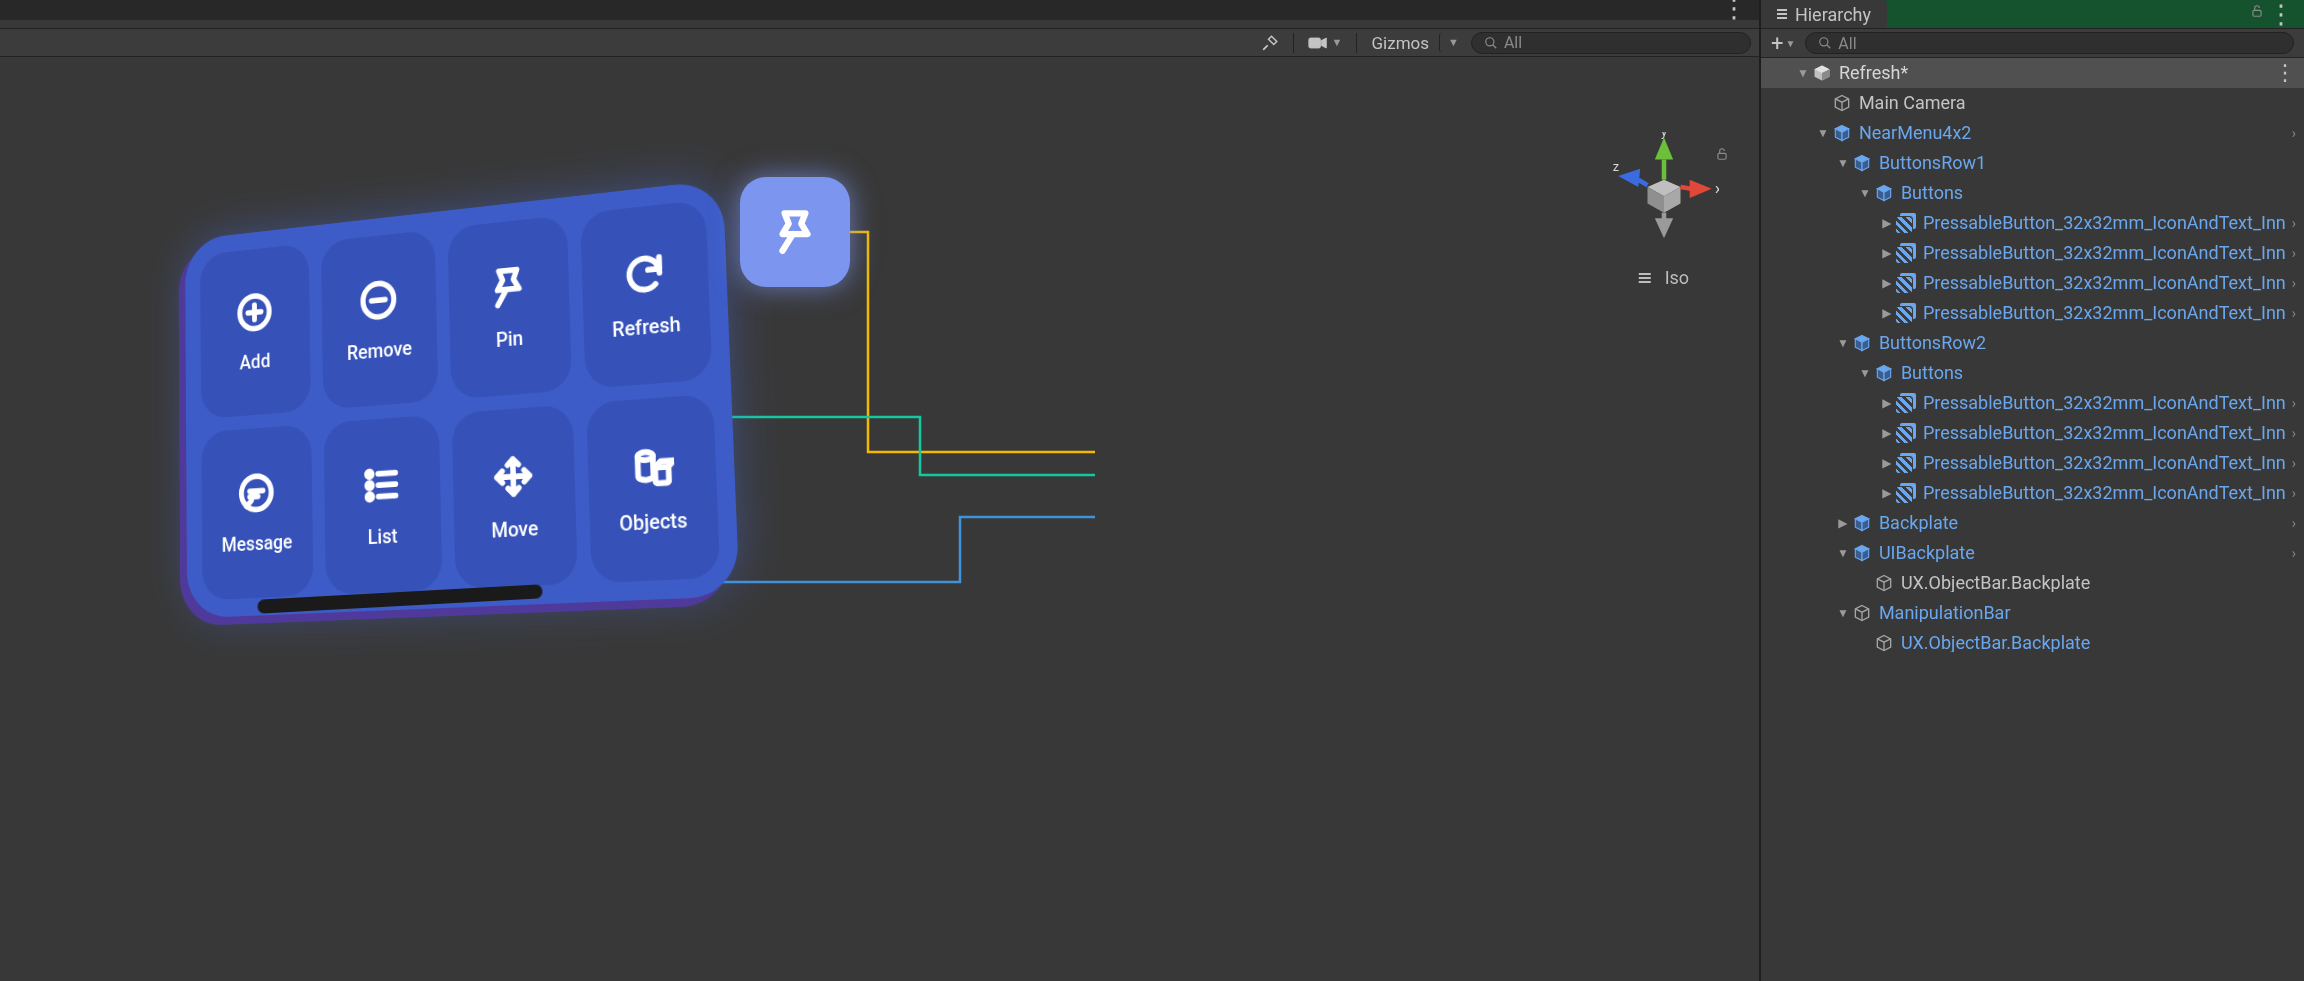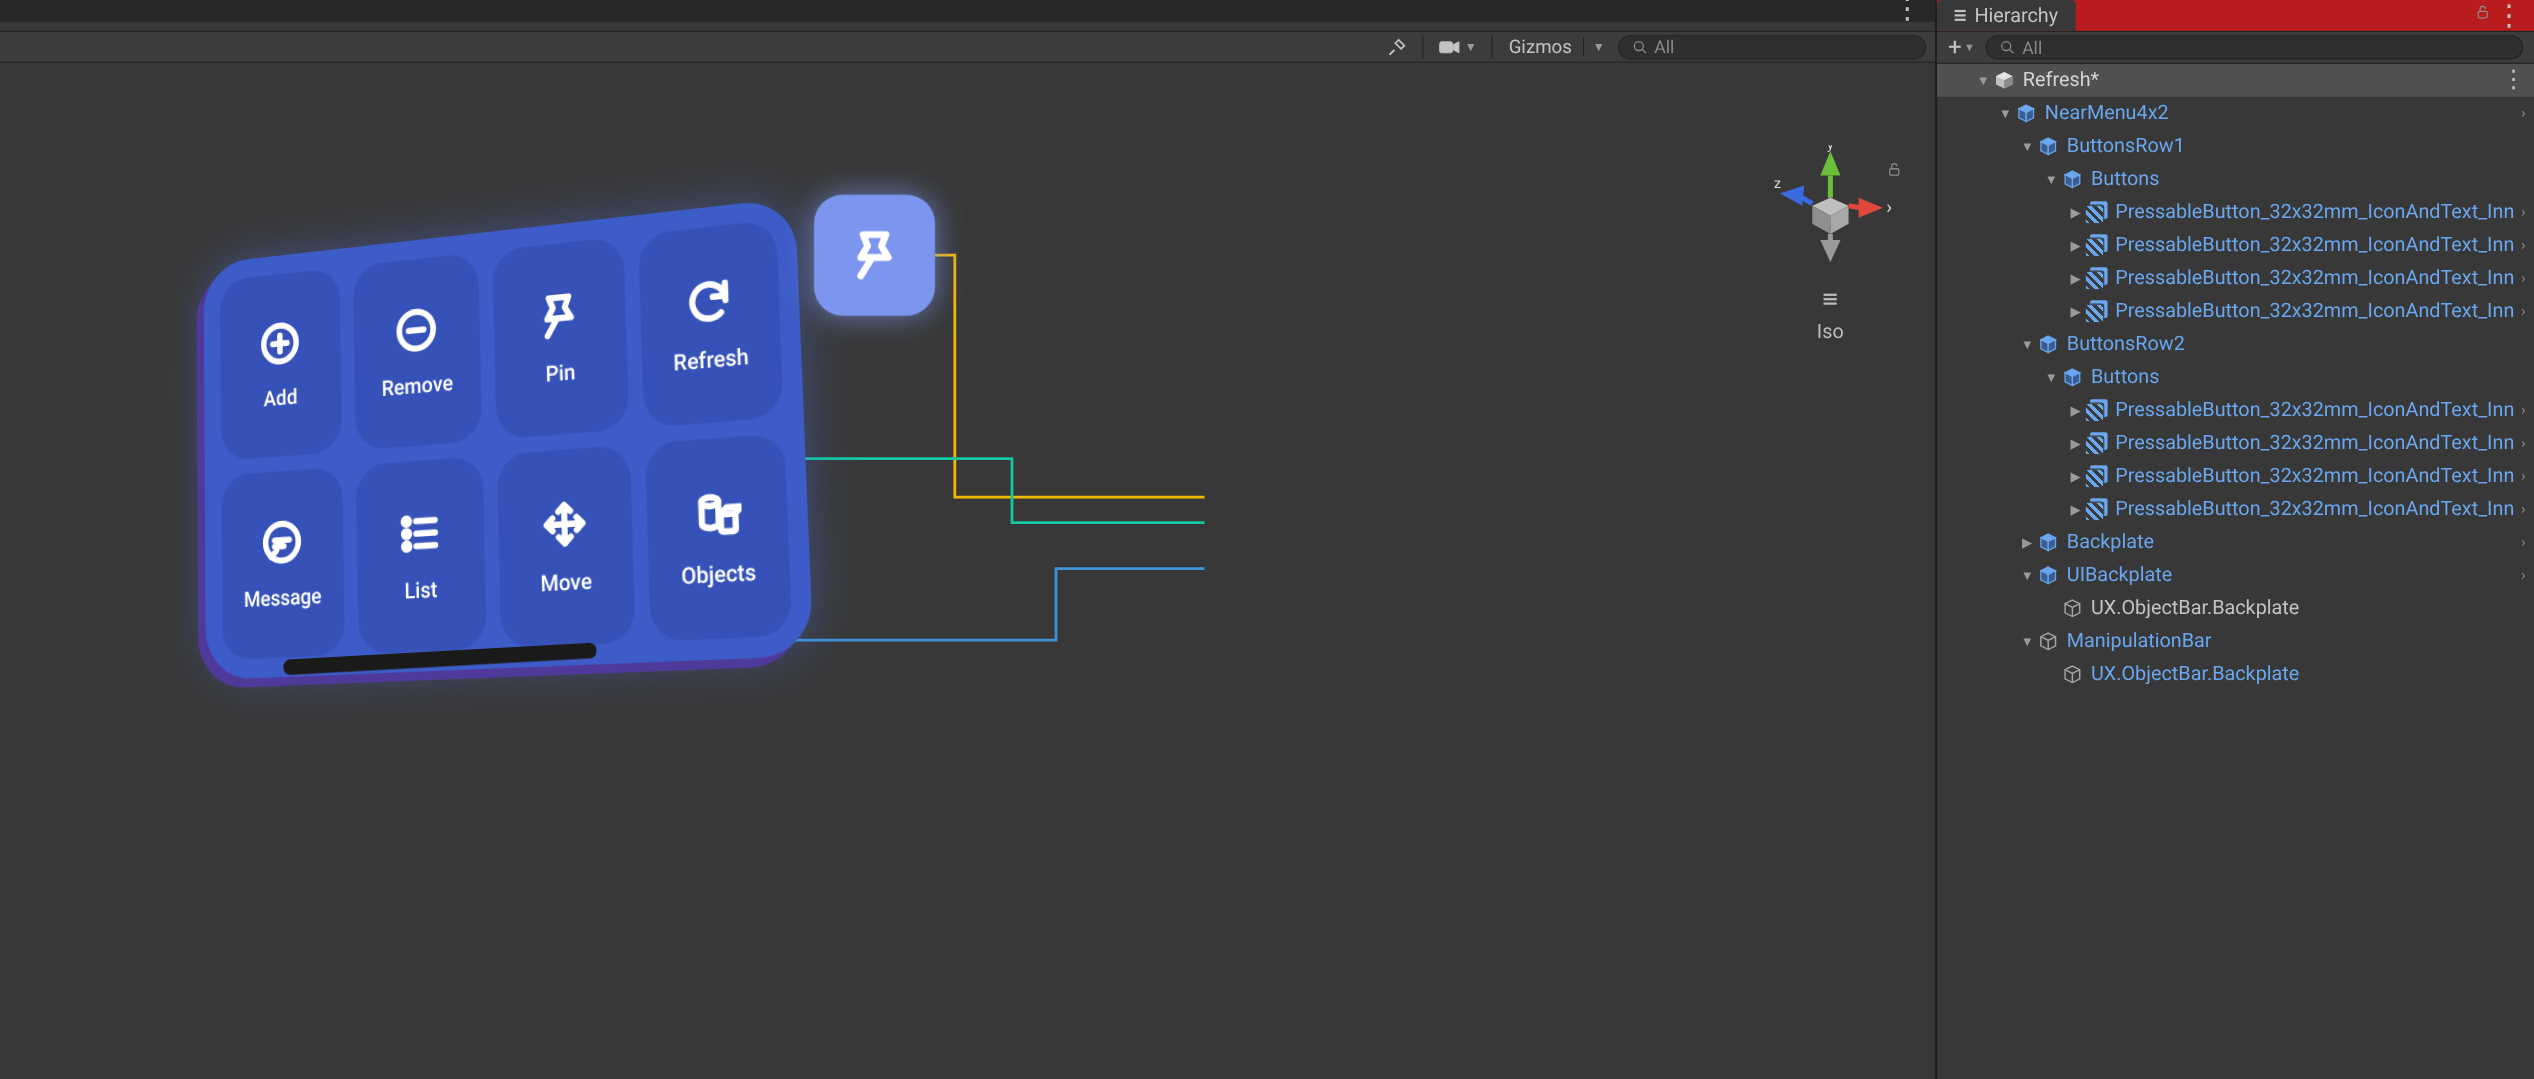--- a/index.html
+++ b/index.html
@@ -31,26 +31,26 @@
   .pin-floating svg { width: 50px; height: 50px; stroke: #fff; fill: none; stroke-width: 3; stroke-linecap: round; stroke-linejoin: round; }
 
   .manip-bar { position: absolute; left: 250px; top: 535px; width: 300px; height: 14px; background: #1a1a1a; border-radius: 7px; transform: rotateY(-18deg) rotateZ(-3deg); }
 
   
   svg.connectors { position: absolute; inset: 0; width: 100%; height: 100%; pointer-events: none; }
 
   
   .view-gizmo { position: absolute; top: 75px; right: 30px; width: 130px; height: 170px; text-align: center; }
   .view-gizmo .lock { position: absolute; top: 14px; right: 0; color: #8a8a8a; font-size: 16px; }
-  .view-gizmo .iso { position: absolute; top: 135px; left: 50%; transform: translateX(-50%); color: #bdbdbd; font-size: 18px; display: flex; gap: 14px; align-items: center; flex-direction: column; }
+  .view-gizmo .iso { position: absolute; top: 135px; left: 50%; transform: translateX(-50%); color: #bdbdbd; font-size: 18px; display: flex; gap: 14px; align-items: center; }
   .gizmo-svg { width: 110px; height: 110px; }
 
   
   .hier-pane { flex: 0 0 540px; background: #383838; border-left: 2px solid #1e1e1e; display: flex; flex-direction: column; }
-  .hier-tabs { height: 28px; background: #b91c1c; display: flex; align-items: flex-start; position: relative; }
+  .hier-tabs { height: 28px; background: #14532d; display: flex; align-items: flex-start; position: relative; }
   .hier-tab { height: 28px; display: inline-flex; align-items: center; gap: 8px; padding: 0 16px; background: #383838; border-top-left-radius: 4px; border-top-right-radius: 4px; font-size: 18px; color: #c4c4c4; }
   .hier-tab .bars { display: inline-flex; flex-direction: column; gap: 2px; }
   .hier-tab .bars i { display: block; width: 10px; height: 2px; background: #c4c4c4; }
   .hier-tabs .lock { position: absolute; right: 40px; top: 3px; color: #8a8a8a; }
   .hier-tabs .kebab { position: absolute; right: 10px; top: -1px; font-size: 26px; color: #c4c4c4; }
 
   .hier-toolbar { height: 30px; background: #3c3c3c; border-top: 1px solid #222; border-bottom: 1px solid #222; display: flex; align-items: center; gap: 10px; padding: 0 10px; }
   .hier-toolbar .plus { font-size: 22px; color: #c4c4c4; display: flex; align-items: center; gap: 2px; }
   .hier-toolbar .searchbox { flex: 1; display: flex; align-items: center; gap: 6px; background: #2f2f2f; border: 1px solid #222; border-radius: 18px; padding: 2px 12px; height: 22px; }
   .hier-toolbar .searchbox span { color: #8a8a8a; font-size: 16px; }
@@ -280,212 +280,222 @@
         <svg class="unity-logo" viewBox="0 0 24 24">
             <polygon points="12,2 22,7 22,17 12,22 2,17 2,7" fill="#bfbfbf"></polygon>
             <polygon points="12,2 22,7 12,12 2,7" fill="#e2e2e2"></polygon>
             <polygon points="12,12 22,7 22,17 12,22" fill="#8a8a8a"></polygon>
           </svg>
       </span>
       <span class="label">Refresh*</span>
       <span class="kebab-row">⋮</span>
     </div>
 
-      <div class="row indent-1 blue">
-        <span class="arrow">▼</span>
-        <span class="icon">
-  <svg class="cube-svg cube-blue" viewBox="0 0 24 24">
-            <path class="top" d="M12 3l8 4-8 4-8-4z"></path>
-            <path d="M4 7v10l8 4V11z"></path>
-            <path d="M20 7v10l-8 4V11z"></path>
-          </svg>
-</span>
-        <span class="label">NearMenu4x2</span>
-        <span class="chev">›</span>
-      </div>
-      <div class="row indent-2 blue">
-        <span class="arrow">▼</span>
-        <span class="icon">
-  <svg class="cube-svg cube-blue" viewBox="0 0 24 24">
-            <path class="top" d="M12 3l8 4-8 4-8-4z"></path>
-            <path d="M4 7v10l8 4V11z"></path>
-            <path d="M20 7v10l-8 4V11z"></path>
-          </svg>
-</span>
-        <span class="label">ButtonsRow1</span>
-      </div>
-      <div class="row indent-3 blue">
-        <span class="arrow">▼</span>
-        <span class="icon">
-  <svg class="cube-svg cube-blue" viewBox="0 0 24 24">
-            <path class="top" d="M12 3l8 4-8 4-8-4z"></path>
-            <path d="M4 7v10l8 4V11z"></path>
-            <path d="M20 7v10l-8 4V11z"></path>
-          </svg>
-</span>
-        <span class="label">Buttons</span>
-      </div>
-      <div class="row indent-4 blue">
-        <span class="arrow">▶</span>
-        <span class="icon">
-  <span class="prefab-variant">
-            <span class="a"></span>
-            <span class="b"></span>
-          </span>
-</span>
-        <span class="label">PressableButton_32x32mm_IconAndText_Inn</span>
-        <span class="chev">›</span>
-      </div>
-      <div class="row indent-4 blue">
-        <span class="arrow">▶</span>
-        <span class="icon">
-  <span class="prefab-variant">
-            <span class="a"></span>
-            <span class="b"></span>
-          </span>
-</span>
-        <span class="label">PressableButton_32x32mm_IconAndText_Inn</span>
-        <span class="chev">›</span>
-      </div>
-      <div class="row indent-4 blue">
-        <span class="arrow">▶</span>
-        <span class="icon">
-  <span class="prefab-variant">
-            <span class="a"></span>
-            <span class="b"></span>
-          </span>
-</span>
-        <span class="label">PressableButton_32x32mm_IconAndText_Inn</span>
-        <span class="chev">›</span>
-      </div>
-      <div class="row indent-4 blue">
-        <span class="arrow">▶</span>
-        <span class="icon">
-  <span class="prefab-variant">
-            <span class="a"></span>
-            <span class="b"></span>
-          </span>
-</span>
-        <span class="label">PressableButton_32x32mm_IconAndText_Inn</span>
-        <span class="chev">›</span>
-      </div>
-      <div class="row indent-2 blue">
-        <span class="arrow">▼</span>
-        <span class="icon">
-  <svg class="cube-svg cube-blue" viewBox="0 0 24 24">
-            <path class="top" d="M12 3l8 4-8 4-8-4z"></path>
-            <path d="M4 7v10l8 4V11z"></path>
-            <path d="M20 7v10l-8 4V11z"></path>
-          </svg>
-</span>
-        <span class="label">ButtonsRow2</span>
-      </div>
-      <div class="row indent-3 blue">
-        <span class="arrow">▼</span>
-        <span class="icon">
-  <svg class="cube-svg cube-blue" viewBox="0 0 24 24">
-            <path class="top" d="M12 3l8 4-8 4-8-4z"></path>
-            <path d="M4 7v10l8 4V11z"></path>
-            <path d="M20 7v10l-8 4V11z"></path>
-          </svg>
-</span>
-        <span class="label">Buttons</span>
-      </div>
-      <div class="row indent-4 blue">
-        <span class="arrow">▶</span>
-        <span class="icon">
-  <span class="prefab-variant">
-            <span class="a"></span>
-            <span class="b"></span>
-          </span>
-</span>
-        <span class="label">PressableButton_32x32mm_IconAndText_Inn</span>
-        <span class="chev">›</span>
-      </div>
-      <div class="row indent-4 blue">
-        <span class="arrow">▶</span>
-        <span class="icon">
-  <span class="prefab-variant">
-            <span class="a"></span>
-            <span class="b"></span>
-          </span>
-</span>
-        <span class="label">PressableButton_32x32mm_IconAndText_Inn</span>
-        <span class="chev">›</span>
-      </div>
-      <div class="row indent-4 blue">
-        <span class="arrow">▶</span>
-        <span class="icon">
-  <span class="prefab-variant">
-            <span class="a"></span>
-            <span class="b"></span>
-          </span>
-</span>
-        <span class="label">PressableButton_32x32mm_IconAndText_Inn</span>
-        <span class="chev">›</span>
-      </div>
-      <div class="row indent-4 blue">
-        <span class="arrow">▶</span>
-        <span class="icon">
-  <span class="prefab-variant">
-            <span class="a"></span>
-            <span class="b"></span>
-          </span>
-</span>
-        <span class="label">PressableButton_32x32mm_IconAndText_Inn</span>
-        <span class="chev">›</span>
-      </div>
-      <div class="row indent-2 blue">
-        <span class="arrow">▶</span>
-        <span class="icon">
-  <svg class="cube-svg cube-blue" viewBox="0 0 24 24">
-            <path class="top" d="M12 3l8 4-8 4-8-4z"></path>
-            <path d="M4 7v10l8 4V11z"></path>
-            <path d="M20 7v10l-8 4V11z"></path>
-          </svg>
-</span>
-        <span class="label">Backplate</span>
-        <span class="chev">›</span>
-      </div>
-      <div class="row indent-2 blue">
-        <span class="arrow">▼</span>
-        <span class="icon">
-  <svg class="cube-svg cube-blue" viewBox="0 0 24 24">
-            <path class="top" d="M12 3l8 4-8 4-8-4z"></path>
-            <path d="M4 7v10l8 4V11z"></path>
-            <path d="M20 7v10l-8 4V11z"></path>
-          </svg>
-</span>
-        <span class="label">UIBackplate</span>
-        <span class="chev">›</span>
-      </div>
-      <div class="row indent-3 gray">
+  <div class="row indent-1 gray">
         <span class="arrow"></span>
         <span class="icon">
   <svg class="cube-svg cube-gray" viewBox="0 0 24 24">
             <path d="M12 3l8 4v10l-8 4-8-4V7z"></path>
             <path d="M4 7l8 4 8-4M12 11v10"></path>
           </svg>
 </span>
-        <span class="label">UX.ObjectBar.Backplate</span>
+        <span class="label">Main Camera</span>
+      </div>
+      <div class="row indent-1 blue">
+        <span class="arrow">▼</span>
+        <span class="icon">
+  <svg class="cube-svg cube-blue" viewBox="0 0 24 24">
+            <path class="top" d="M12 3l8 4-8 4-8-4z"></path>
+            <path d="M4 7v10l8 4V11z"></path>
+            <path d="M20 7v10l-8 4V11z"></path>
+          </svg>
+</span>
+        <span class="label">NearMenu4x2</span>
+        <span class="chev">›</span>
       </div>
       <div class="row indent-2 blue">
         <span class="arrow">▼</span>
+        <span class="icon">
+  <svg class="cube-svg cube-blue" viewBox="0 0 24 24">
+            <path class="top" d="M12 3l8 4-8 4-8-4z"></path>
+            <path d="M4 7v10l8 4V11z"></path>
+            <path d="M20 7v10l-8 4V11z"></path>
+          </svg>
+</span>
+        <span class="label">ButtonsRow1</span>
+      </div>
+      <div class="row indent-3 blue">
+        <span class="arrow">▼</span>
+        <span class="icon">
+  <svg class="cube-svg cube-blue" viewBox="0 0 24 24">
+            <path class="top" d="M12 3l8 4-8 4-8-4z"></path>
+            <path d="M4 7v10l8 4V11z"></path>
+            <path d="M20 7v10l-8 4V11z"></path>
+          </svg>
+</span>
+        <span class="label">Buttons</span>
+      </div>
+      <div class="row indent-4 blue">
+        <span class="arrow">▶</span>
+        <span class="icon">
+  <span class="prefab-variant">
+            <span class="a"></span>
+            <span class="b"></span>
+          </span>
+</span>
+        <span class="label">PressableButton_32x32mm_IconAndText_Inn</span>
+        <span class="chev">›</span>
+      </div>
+      <div class="row indent-4 blue">
+        <span class="arrow">▶</span>
+        <span class="icon">
+  <span class="prefab-variant">
+            <span class="a"></span>
+            <span class="b"></span>
+          </span>
+</span>
+        <span class="label">PressableButton_32x32mm_IconAndText_Inn</span>
+        <span class="chev">›</span>
+      </div>
+      <div class="row indent-4 blue">
+        <span class="arrow">▶</span>
+        <span class="icon">
+  <span class="prefab-variant">
+            <span class="a"></span>
+            <span class="b"></span>
+          </span>
+</span>
+        <span class="label">PressableButton_32x32mm_IconAndText_Inn</span>
+        <span class="chev">›</span>
+      </div>
+      <div class="row indent-4 blue">
+        <span class="arrow">▶</span>
+        <span class="icon">
+  <span class="prefab-variant">
+            <span class="a"></span>
+            <span class="b"></span>
+          </span>
+</span>
+        <span class="label">PressableButton_32x32mm_IconAndText_Inn</span>
+        <span class="chev">›</span>
+      </div>
+      <div class="row indent-2 blue">
+        <span class="arrow">▼</span>
+        <span class="icon">
+  <svg class="cube-svg cube-blue" viewBox="0 0 24 24">
+            <path class="top" d="M12 3l8 4-8 4-8-4z"></path>
+            <path d="M4 7v10l8 4V11z"></path>
+            <path d="M20 7v10l-8 4V11z"></path>
+          </svg>
+</span>
+        <span class="label">ButtonsRow2</span>
+      </div>
+      <div class="row indent-3 blue">
+        <span class="arrow">▼</span>
+        <span class="icon">
+  <svg class="cube-svg cube-blue" viewBox="0 0 24 24">
+            <path class="top" d="M12 3l8 4-8 4-8-4z"></path>
+            <path d="M4 7v10l8 4V11z"></path>
+            <path d="M20 7v10l-8 4V11z"></path>
+          </svg>
+</span>
+        <span class="label">Buttons</span>
+      </div>
+      <div class="row indent-4 blue">
+        <span class="arrow">▶</span>
+        <span class="icon">
+  <span class="prefab-variant">
+            <span class="a"></span>
+            <span class="b"></span>
+          </span>
+</span>
+        <span class="label">PressableButton_32x32mm_IconAndText_Inn</span>
+        <span class="chev">›</span>
+      </div>
+      <div class="row indent-4 blue">
+        <span class="arrow">▶</span>
+        <span class="icon">
+  <span class="prefab-variant">
+            <span class="a"></span>
+            <span class="b"></span>
+          </span>
+</span>
+        <span class="label">PressableButton_32x32mm_IconAndText_Inn</span>
+        <span class="chev">›</span>
+      </div>
+      <div class="row indent-4 blue">
+        <span class="arrow">▶</span>
+        <span class="icon">
+  <span class="prefab-variant">
+            <span class="a"></span>
+            <span class="b"></span>
+          </span>
+</span>
+        <span class="label">PressableButton_32x32mm_IconAndText_Inn</span>
+        <span class="chev">›</span>
+      </div>
+      <div class="row indent-4 blue">
+        <span class="arrow">▶</span>
+        <span class="icon">
+  <span class="prefab-variant">
+            <span class="a"></span>
+            <span class="b"></span>
+          </span>
+</span>
+        <span class="label">PressableButton_32x32mm_IconAndText_Inn</span>
+        <span class="chev">›</span>
+      </div>
+      <div class="row indent-2 blue">
+        <span class="arrow">▶</span>
+        <span class="icon">
+  <svg class="cube-svg cube-blue" viewBox="0 0 24 24">
+            <path class="top" d="M12 3l8 4-8 4-8-4z"></path>
+            <path d="M4 7v10l8 4V11z"></path>
+            <path d="M20 7v10l-8 4V11z"></path>
+          </svg>
+</span>
+        <span class="label">Backplate</span>
+        <span class="chev">›</span>
+      </div>
+      <div class="row indent-2 blue">
+        <span class="arrow">▼</span>
+        <span class="icon">
+  <svg class="cube-svg cube-blue" viewBox="0 0 24 24">
+            <path class="top" d="M12 3l8 4-8 4-8-4z"></path>
+            <path d="M4 7v10l8 4V11z"></path>
+            <path d="M20 7v10l-8 4V11z"></path>
+          </svg>
+</span>
+        <span class="label">UIBackplate</span>
+        <span class="chev">›</span>
+      </div>
+      <div class="row indent-3 gray">
+        <span class="arrow"></span>
         <span class="icon">
   <svg class="cube-svg cube-gray" viewBox="0 0 24 24">
             <path d="M12 3l8 4v10l-8 4-8-4V7z"></path>
             <path d="M4 7l8 4 8-4M12 11v10"></path>
           </svg>
 </span>
-        <span class="label">ManipulationBar</span>
-      </div>
-      <div class="row indent-3 blue">
-        <span class="arrow"></span>
+        <span class="label">UX.ObjectBar.Backplate</span>
+      </div>
+      <div class="row indent-2 blue">
+        <span class="arrow">▼</span>
         <span class="icon">
   <svg class="cube-svg cube-gray" viewBox="0 0 24 24">
             <path d="M12 3l8 4v10l-8 4-8-4V7z"></path>
             <path d="M4 7l8 4 8-4M12 11v10"></path>
           </svg>
 </span>
+        <span class="label">ManipulationBar</span>
+      </div>
+      <div class="row indent-3 blue">
+        <span class="arrow"></span>
+        <span class="icon">
+  <svg class="cube-svg cube-gray" viewBox="0 0 24 24">
+            <path d="M12 3l8 4v10l-8 4-8-4V7z"></path>
+            <path d="M4 7l8 4 8-4M12 11v10"></path>
+          </svg>
+</span>
         <span class="label">UX.ObjectBar.Backplate</span>
       </div>
     </div>
 </div>
 
 </body></html>

